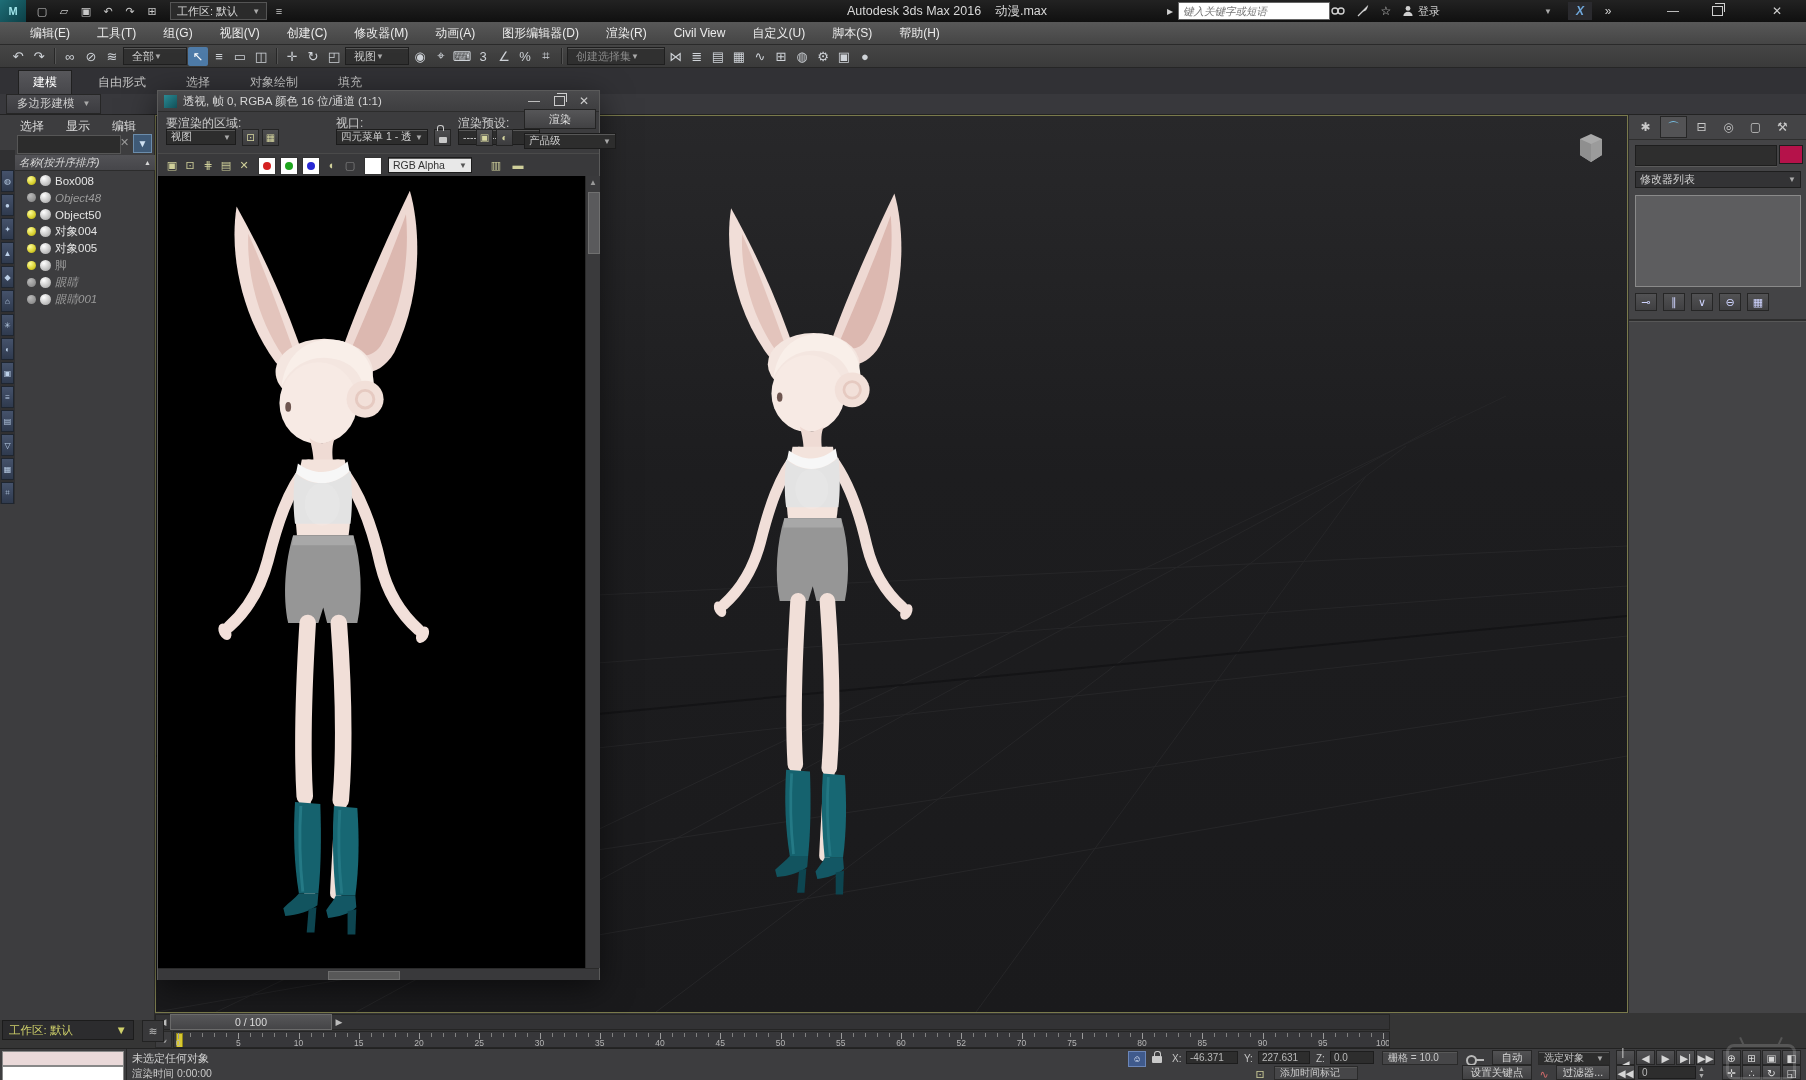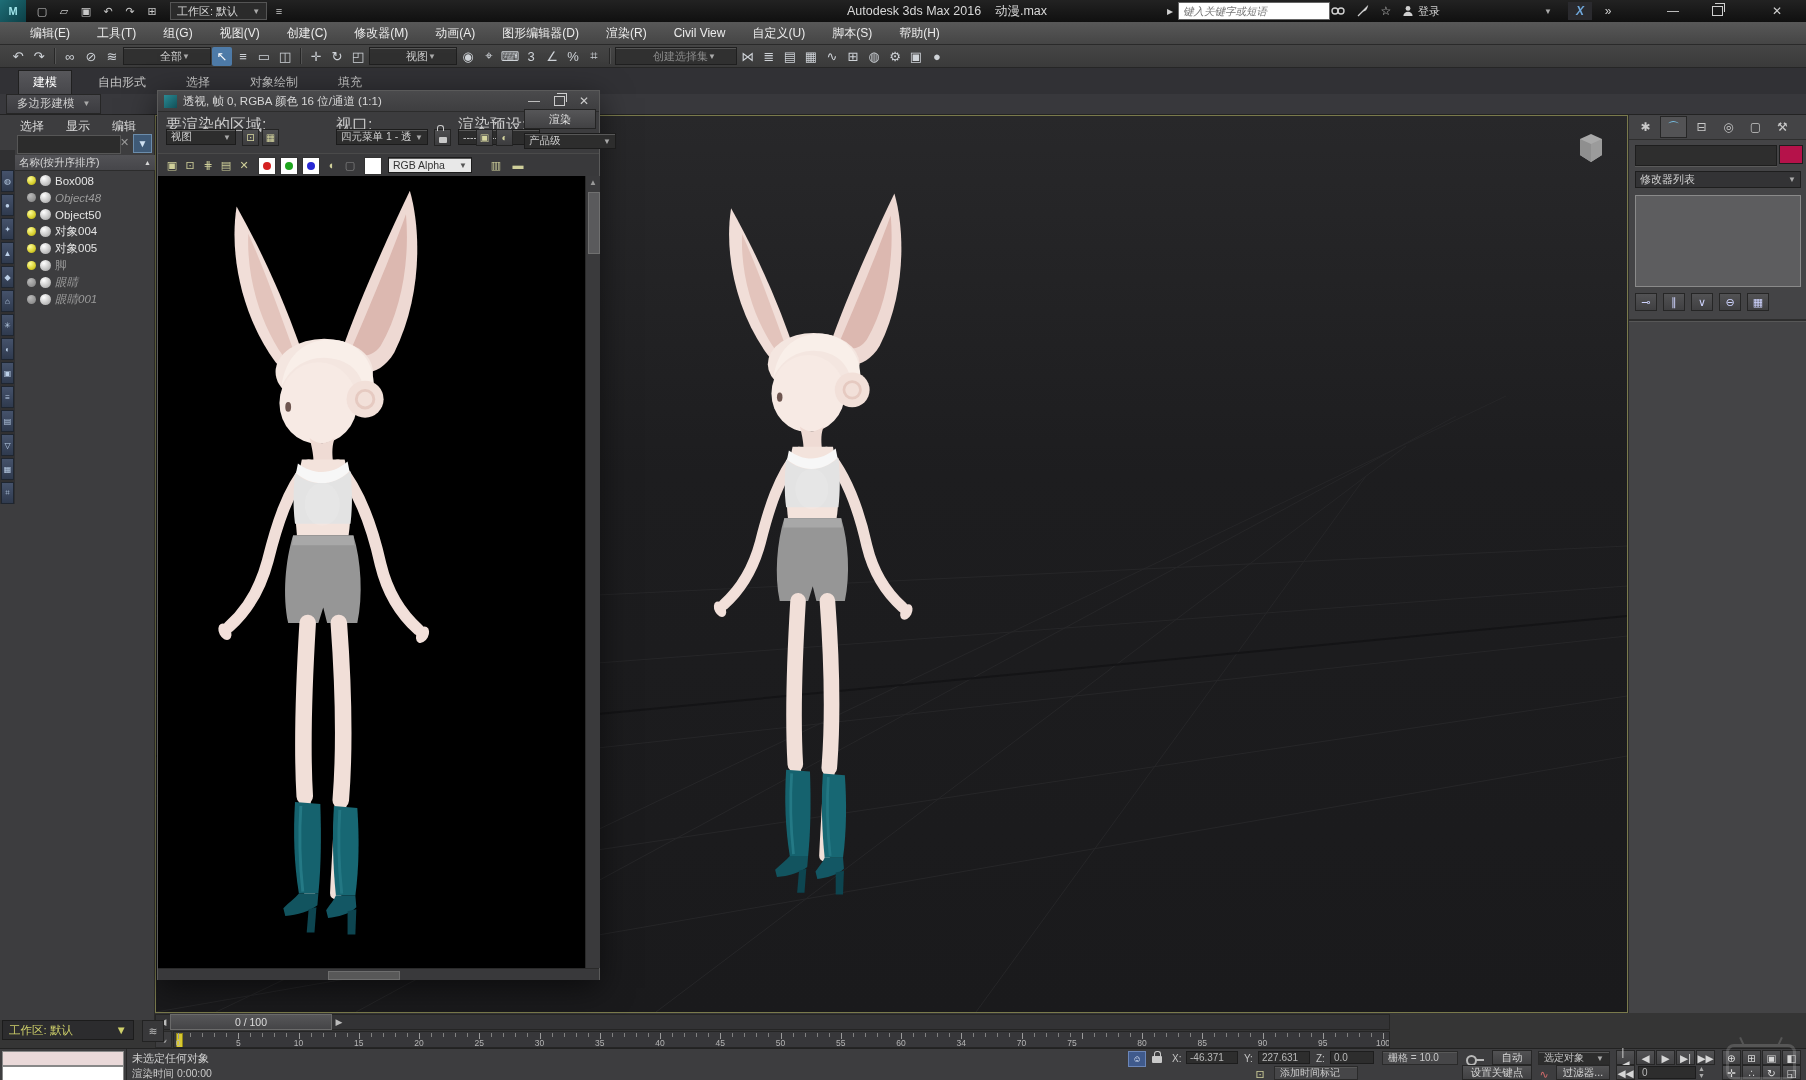--- a/index.html
+++ b/index.html
@@ -26,36 +26,36 @@
 
   
   .menubar{left:0;top:22px;width:1806px;height:23px;background:linear-gradient(#585858,#454545);border-bottom:1px solid #2a2a2a;display:flex;align-items:center;padding-left:30px;gap:27px;box-sizing:border-box;}
   .menuitem{color:#ececec;font-size:12px;white-space:nowrap;}
 
   
   .toolbar{left:0;top:45px;width:1806px;height:23px;background:linear-gradient(#454545,#3a3a3a);border-bottom:1px solid #262626;display:flex;align-items:center;padding-left:8px;gap:1px;box-sizing:border-box;}
   .tbi{width:20px;height:19px;display:flex;align-items:center;justify-content:center;color:#cfd3d8;font-size:13px;border-radius:2px;flex:none;}
   .tbi.hl{background:#4e7ba8;color:#fff;}
   .tbsep{width:1px;height:16px;background:#272727;margin:0 4px;box-shadow:1px 0 0 #555;flex:none;}
-  .tbdd{height:16px;background:#303030;border:1px solid #1f1f1f;box-shadow:0 1px 0 #555 inset;color:#ccc;display:flex;align-items:center;justify-content:flex-end;padding:0 20px;font-size:11px;flex:none;}
+  .tbdd{height:16px;background:#303030;border:1px solid #1f1f1f;box-shadow:0 1px 0 #555 inset;color:#ccc;display:flex;align-items:center;justify-content:flex-start;padding:0 8px;font-size:11px;flex:none;}
 
   
   .ribbontabs{left:0;top:68px;width:1806px;height:26px;background:#313135;display:flex;align-items:flex-end;padding-left:18px;gap:12px;box-sizing:border-box;}
   .rtab{padding:3px 14px;color:#c3c3c3;font-size:12px;}
   .rtab.active{background:linear-gradient(#57575b,#47474b);color:#fff;border:1px solid #202020;border-bottom:none;}
   .ribbonpanel{left:0;top:94px;width:1806px;height:21px;background:#38383c;border-bottom:1px solid #232323;display:flex;align-items:center;padding-left:6px;box-sizing:border-box;}
   .rpbtn{background:linear-gradient(#4a4a4e,#3c3c40);border:1px solid #262626;color:#cfcfcf;font-size:11.5px;padding:1px 10px 2px;display:flex;gap:8px;align-items:center;}
 
   
   .explorer{left:0;top:115px;width:155px;height:905px;background:#3d3d3f;border-right:1px solid #2a2a2a;box-sizing:border-box;}
   .xmenu{display:flex;gap:22px;padding:3px 0 2px 20px;color:#dcdcdc;font-size:12px;}
   .xsearch{position:absolute;left:17px;top:20px;width:98px;height:15px;background:#2c2c2c;border:1px solid #565656;}
   .xclear{position:absolute;left:120px;top:21px;color:#9a9a9a;font-size:11px;}
   .xfilter{position:absolute;left:133px;top:19px;width:17px;height:17px;background:#3f5a77;border:1px solid #6b8cab;color:#cfe0f0;font-size:10px;display:flex;align-items:center;justify-content:center;}
-  .xhead{position:absolute;left:15px;top:40px;width:140px;height:16px;background:linear-gradient(#525256,#46464a);border-bottom:1px solid #2c2c2c;color:#d8d8d8;font-size:10.5px;display:flex;align-items:center;justify-content:space-between;padding:0 4px;box-sizing:border-box;}
+  .xhead{position:absolute;left:15px;top:40px;width:140px;height:16px;background:linear-gradient(#525256,#46464a);border-bottom:1px solid #2c2c2c;color:#d8d8d8;font-size:10.5px;display:flex;align-items:center;justify-content:space-between;padding:0 4px;box-sizing:border-box;font-style:italic;}
   .xlist{position:absolute;left:15px;top:57px;width:140px;}
   .xrow{display:flex;align-items:center;height:17px;gap:4px;padding-left:12px;}
   .bulb{width:9px;height:9px;border-radius:50%;flex:none;}
   .bulb.s-on{background:radial-gradient(circle at 35% 30%,#fdfd9a,#d8cf2e 60%,#9a9410);}
   .bulb.s-off{background:radial-gradient(circle at 35% 30%,#bbb,#7c7c7c);}
   .sph{width:11px;height:11px;border-radius:50%;background:radial-gradient(circle at 35% 30%,#fff,#b9b9b9 70%,#8e8e8e);flex:none;}
   .xname{font-size:11.5px;}
   .xname.s-normal{color:#e4e4e4;}
   .xname.s-dim{color:#9b9b9b;}
   .xname.s-italic-dim{color:#9b9b9b;font-style:italic;}
@@ -68,21 +68,21 @@
   .watermark{position:absolute;left:1726px;top:1044px;width:64px;height:30px;opacity:.16;border:3px solid #fff;border-radius:8px;}
   .watermark::before{content:'';position:absolute;left:12px;top:-10px;width:2px;height:9px;background:#fff;transform:rotate(-25deg);}
   .watermark::after{content:'';position:absolute;right:12px;top:-10px;width:2px;height:9px;background:#fff;transform:rotate(25deg);}
 
   
   .rwin{left:157px;top:90px;width:443px;height:890px;background:#3c3c3e;border:1px solid #5a5a5a;box-shadow:0 8px 30px rgba(0,0,0,.55);box-sizing:border-box;}
   .rwtitle{height:20px;background:linear-gradient(#4a4a4c,#3e3e40);display:flex;align-items:center;gap:6px;padding:0 6px;border-bottom:1px solid #2c2c2c;}
   .rwico{width:13px;height:13px;background:linear-gradient(135deg,#2a8a94,#115058);flex:none;}
   .rwtext{font-size:11.5px;color:#d6d6d6;flex:1;white-space:nowrap;overflow:hidden;}
   .rwbtns{display:flex;gap:14px;align-items:center;padding-right:4px;color:#ccc;}
-  .rwlab{position:absolute;color:#c9c9c9;font-size:16px;top:24px;}
+  .rwlab{position:absolute;color:#c9c9c9;font-size:12px;top:24px;}
   .rwdd{position:absolute;top:38px;height:16px;background:#2d2d2d;border:1px solid #1c1c1c;box-shadow:0 1px 0 #575757 inset;color:#cfcfcf;font-size:10.5px;display:flex;align-items:center;justify-content:space-between;padding:0 4px;box-sizing:border-box;}
   .rwbtn{position:absolute;top:38px;width:17px;height:17px;background:linear-gradient(#4e4e50,#3c3c3e);border:1px solid #242424;color:#d6d6a0;font-size:10px;display:flex;align-items:center;justify-content:center;box-sizing:border-box;}
   .renderbtn{position:absolute;left:366px;top:18px;width:70px;height:18px;background:linear-gradient(#565658,#414143);border:1px solid #242424;color:#e2e2e2;font-size:11px;display:flex;align-items:center;justify-content:center;}
   .rwtools{position:absolute;left:0;top:62px;width:441px;height:22px;background:#39393b;border-top:1px solid #4a4a4a;border-bottom:1px solid #242424;}
   .rwti{position:absolute;top:3px;width:16px;height:16px;display:flex;align-items:center;justify-content:center;color:#cfcf9a;font-size:11px;}
   .chdot{position:absolute;top:3px;width:16px;height:16px;background:#fff;border:1px solid #333;display:flex;align-items:center;justify-content:center;}
   .chdot i{width:8px;height:8px;border-radius:50%;display:block;}
   .rwimg{position:absolute;left:0;top:85px;width:427px;height:792px;background:#000;overflow:hidden;}
   .rwscroll{position:absolute;left:427px;top:85px;width:14px;height:792px;background:#3a3a3c;border-left:1px solid #2a2a2a;}
   .rwthumb{position:absolute;left:2px;top:16px;width:10px;height:60px;background:#5a5a5c;border:1px solid #707070;}
@@ -665,21 +665,21 @@
       <span class="tick" style="left: 690.85px;"></span>
       <span class="tick" style="left: 702.9px;"></span>
       <span class="tick" style="left: 714.95px;"></span>
       <span class="tick major" style="left: 727px;"></span>
       <span class="ticklab" style="left: 727px;">60</span>
       <span class="tick" style="left: 739.05px;"></span>
       <span class="tick" style="left: 751.1px;"></span>
       <span class="tick" style="left: 763.15px;"></span>
       <span class="tick" style="left: 775.2px;"></span>
       <span class="tick major" style="left: 787.25px;"></span>
-      <span class="ticklab" style="left: 787.25px;">34</span>
+      <span class="ticklab" style="left: 787.25px;">52</span>
       <span class="tick" style="left: 799.3px;"></span>
       <span class="tick" style="left: 811.35px;"></span>
       <span class="tick" style="left: 823.4px;"></span>
       <span class="tick" style="left: 835.45px;"></span>
       <span class="tick major" style="left: 847.5px;"></span>
       <span class="ticklab" style="left: 847.5px;">70</span>
       <span class="tick" style="left: 859.55px;"></span>
       <span class="tick" style="left: 871.6px;"></span>
       <span class="tick" style="left: 883.65px;"></span>
       <span class="tick" style="left: 895.7px;"></span>

